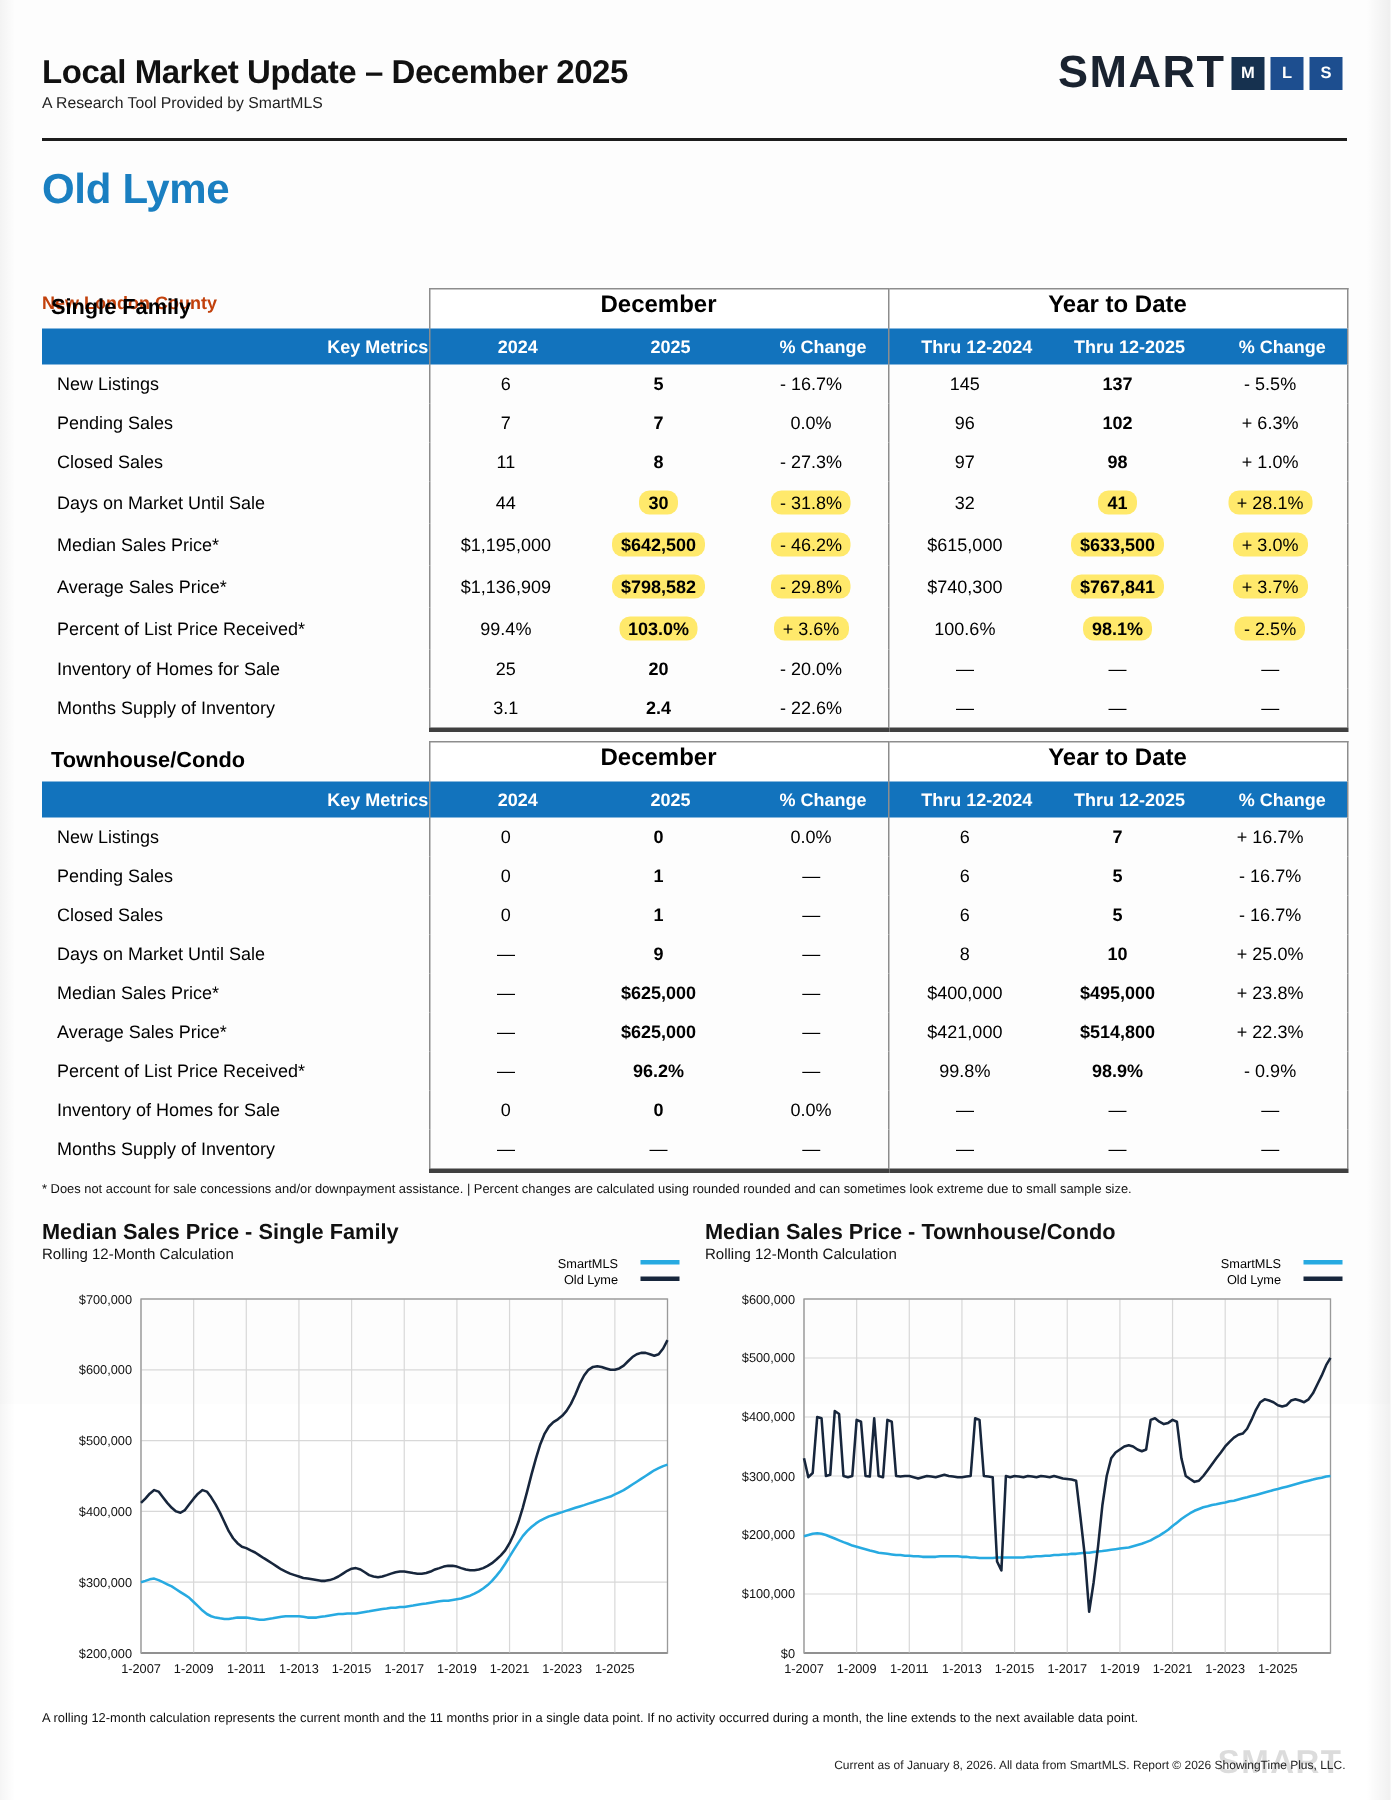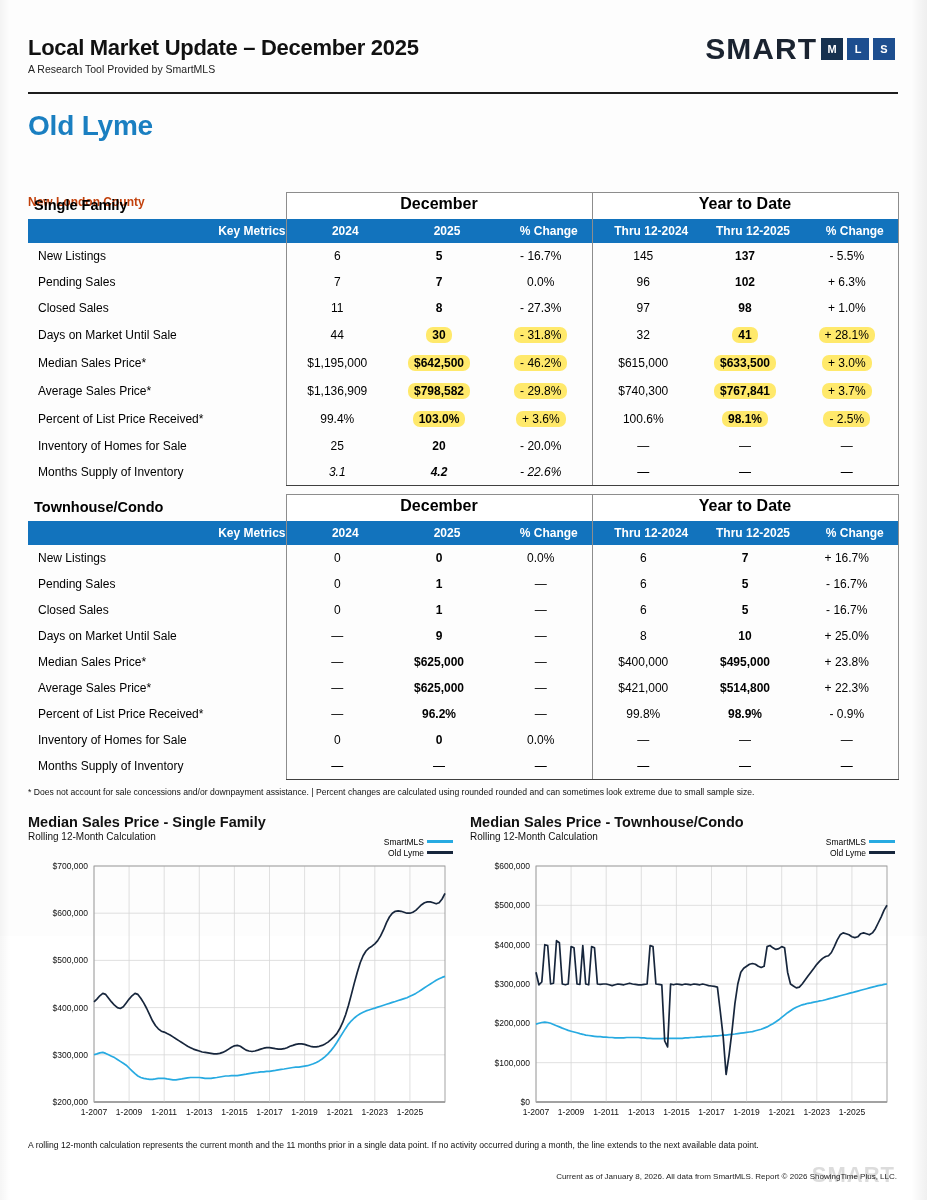--- a/index.html
+++ b/index.html
@@ -94,39 +94,39 @@
     padding: 5px 0 5px 8px; text-align:right;
   }
   .keyhdr.c { text-align:center; padding-left:16px; }
 
   td.lbl { text-align:left; padding: 6px 0 6px 10px; font-size:12px; }
   td.num { text-align:center; padding: 6px 0; font-size:12px; }
   td.num.b { font-weight:bold; }
 
   .side-border-l { border-left:1px solid #8d8d8d; }
   .side-border-r { border-right:1px solid #8d8d8d; }
-  .bottom-border { border-bottom:1px solid #404040;font-style:italic; }
+  .bottom-border { border-bottom:3px solid #404040; }
 
   .hl {
     background:#ffe96b;
     border-radius: 7px;
     padding: 1px 6px;
     display:inline-block;
   }
 
   .footnote {
     position:absolute; left:28px; width:880px;
     font-size: 8.6px; color:#111;
   }
 
   
   .chart-title { font-size: 14.5px; font-weight:bold; color:#111; }
   .chart-sub { font-size: 10px; color:#111; margin-top:1px; }
   .legend { position:absolute; font-size:8.5px; text-align:right; }
-  .legend-row { display:flex; align-items:center; justify-content:flex-end; gap:3px; height:11px;}
+  .legend-row { display:flex; align-items:center; justify-content:flex-end; gap:15px; height:11px;}
   .legend-line { width:26px; height:2.5px; display:inline-block; }
 
   .chart-box { position:absolute; }
 
   .disclaimer {
     position:absolute; left:28px; top:1140px; width:880px;
     font-size: 8.6px; color:#111;
   }
   .asof {
     position:absolute; right:30px; top:1172px;
@@ -255,21 +255,21 @@
             <td class="num side-border-l">25</td>
             <td class="num b">20</td>
             <td class="num side-border-r">- 20.0%</td>
             <td class="num side-border-l">—</td>
             <td class="num">—</td>
             <td class="num side-border-r">—</td>
           </tr>
           <tr>
             <td class="lbl">Months Supply of Inventory</td>
             <td class="num side-border-l bottom-border">3.1</td>
-            <td class="num b bottom-border">4.2</td>
+            <td class="num b bottom-border">2.4</td>
             <td class="num side-border-r bottom-border">- 22.6%</td>
             <td class="num side-border-l bottom-border">—</td>
             <td class="num bottom-border">—</td>
             <td class="num side-border-r bottom-border">—</td>
           </tr>
         </tbody>
     </table>
   </div>
 
   <div class="tbl-wrap" style="top:494px;">

